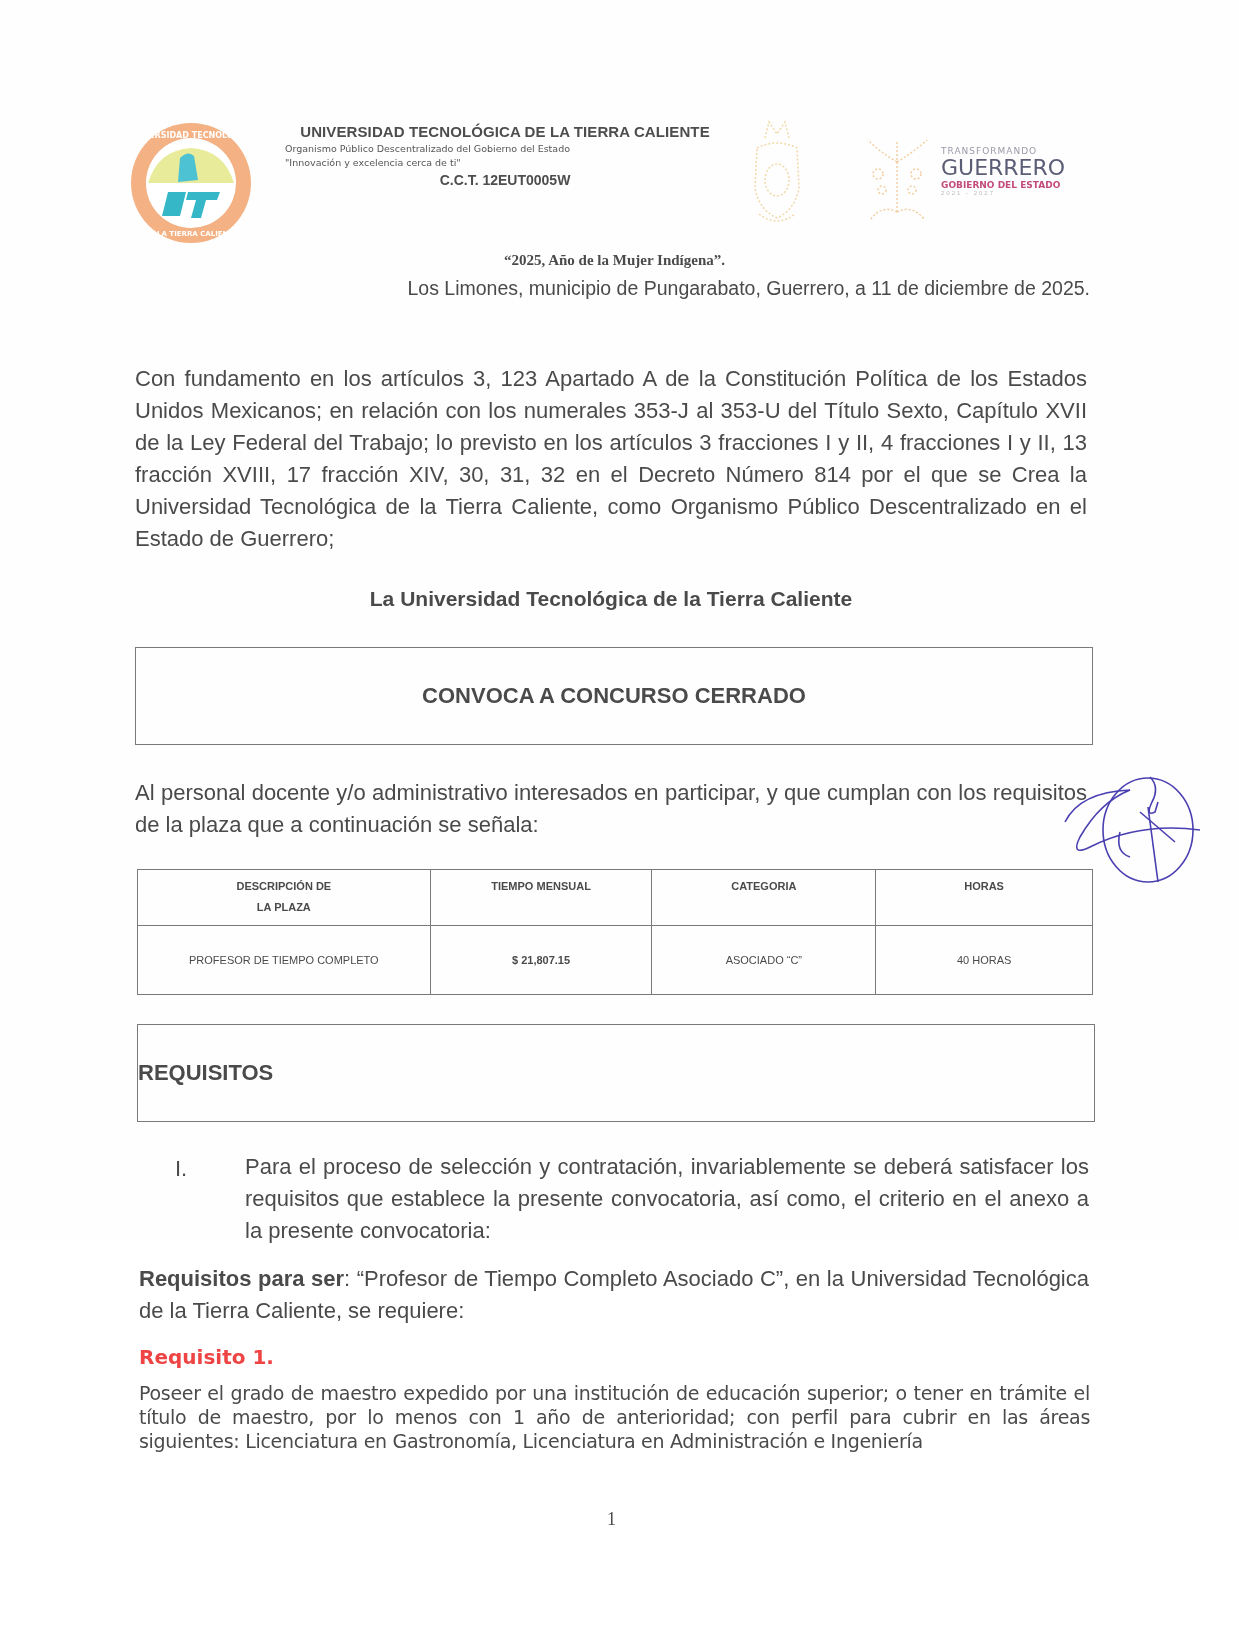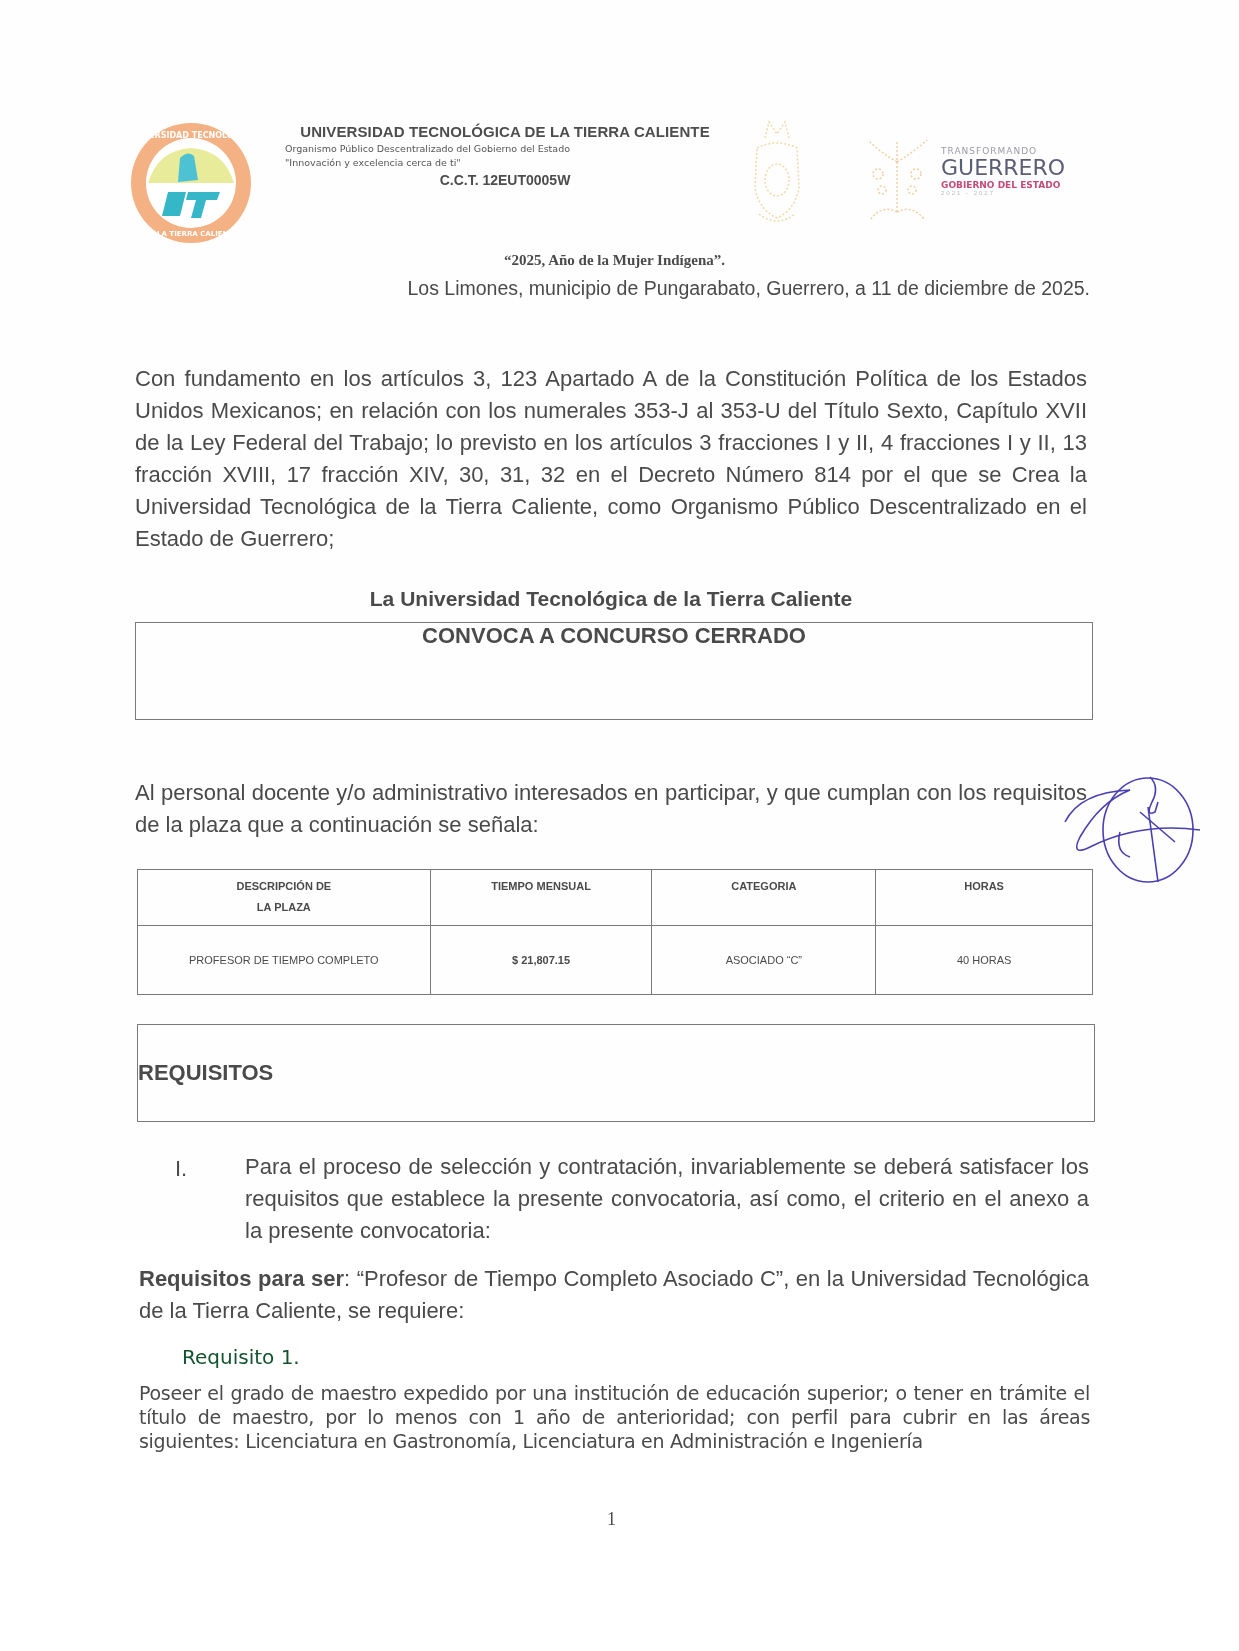--- a/index.html
+++ b/index.html
@@ -15,33 +15,33 @@
   .gov-tree { left:860px; top:132px; width:75px; height:92px; }
   .gro-text { left:941px; top:146px; }
   .gro-small { font-size:9px; letter-spacing:1px; color:#9a9aa8; font-family:"DejaVu Sans", sans-serif; }
   .gro-big { font-size:22px; font-weight:normal; color:#5b5d77; font-family:"DejaVu Sans", sans-serif; letter-spacing:0; line-height:24px; }
   .gro-gob { font-size:9px; color:#c24b7b; font-weight:bold; font-family:"DejaVu Sans", sans-serif; }
   .gro-yrs { font-size:6px; color:#bbb; letter-spacing:2px; }
   .date { left:320px; top:277px; width:770px; font-size:19.5px; color:#4a4a4a; text-align:right; }
   .para { left:135px; top:363px; width:952px; font-size:22px; line-height:32px; text-align:justify; color:#4a4a4a; }
   .center-title { left:135px; top:587px; width:952px; text-align:center; font-weight:bold; font-size:21px; color:#4a4a4a; }
   .box { border:1px solid #7a7a7a; }
-  .box1 { left:135px; top:622px; width:956px; height:96px; display:flex; align-items:flex-start; justify-content:center; }
+  .box1 { left:135px; top:647px; width:956px; height:96px; display:flex; align-items:center; justify-content:center; }
   .box-label { font-weight:bold; font-size:22px; color:#4a4a4a; }
   .intro { left:135px; top:777px; width:952px; font-size:22px; line-height:32px; text-align:justify; color:#4a4a4a; }
   table.plaza { position:absolute; left:137px; top:869px; width:956px; border-collapse:collapse; }
   table.plaza th, table.plaza td { border:1px solid #7a7a7a; font-size:11px; color:#4a4a4a; text-align:center; }
   table.plaza th { font-weight:bold; vertical-align:top; height:56px; padding-top:6px; box-sizing:border-box; line-height:21px; }
   table.plaza td { height:66px; }
   .box2 { left:137px; top:1024px; width:956px; height:96px; display:flex; align-items:center; justify-content:flex-start; }
   .item-num { left:175px; top:1156px; font-size:22px; color:#4a4a4a; }
   .item-text { left:245px; top:1151px; width:844px; font-size:22px; line-height:32px; text-align:justify; color:#4a4a4a; }
   .req-para { left:139px; top:1263px; width:950px; font-size:22px; line-height:32px; text-align:justify; color:#4a4a4a; }
   .req-para b { font-weight:bold; }
-  .req1-title { left:139px; top:1345px; font-size:20px; font-weight:normal; color:#14532d; font-family:"DejaVu Sans", sans-serif;margin-left:43px; }
+  .req1-title { left:139px; top:1345px; font-size:20px; font-weight:bold; color:#ef4444; font-family:"DejaVu Sans", sans-serif; }
   .req1-text { left:139px; top:1381px; width:951px; font-size:19px; line-height:24px; text-align:justify; color:#4a4a4a; font-family:"DejaVu Sans", sans-serif; letter-spacing:-0.3px; }
   .pagenum { left:0; top:1509px; width:1223px; text-align:center; font-family:"Liberation Serif", serif; font-size:18px; color:#4a4a4a; }
   .signature { left:1060px; top:762px; width:150px; height:150px; }
 </style>
 </head>
 <body>
 
 <div class="page">
 
   <svg class="abs logo-ut" viewBox="0 0 126 126">

